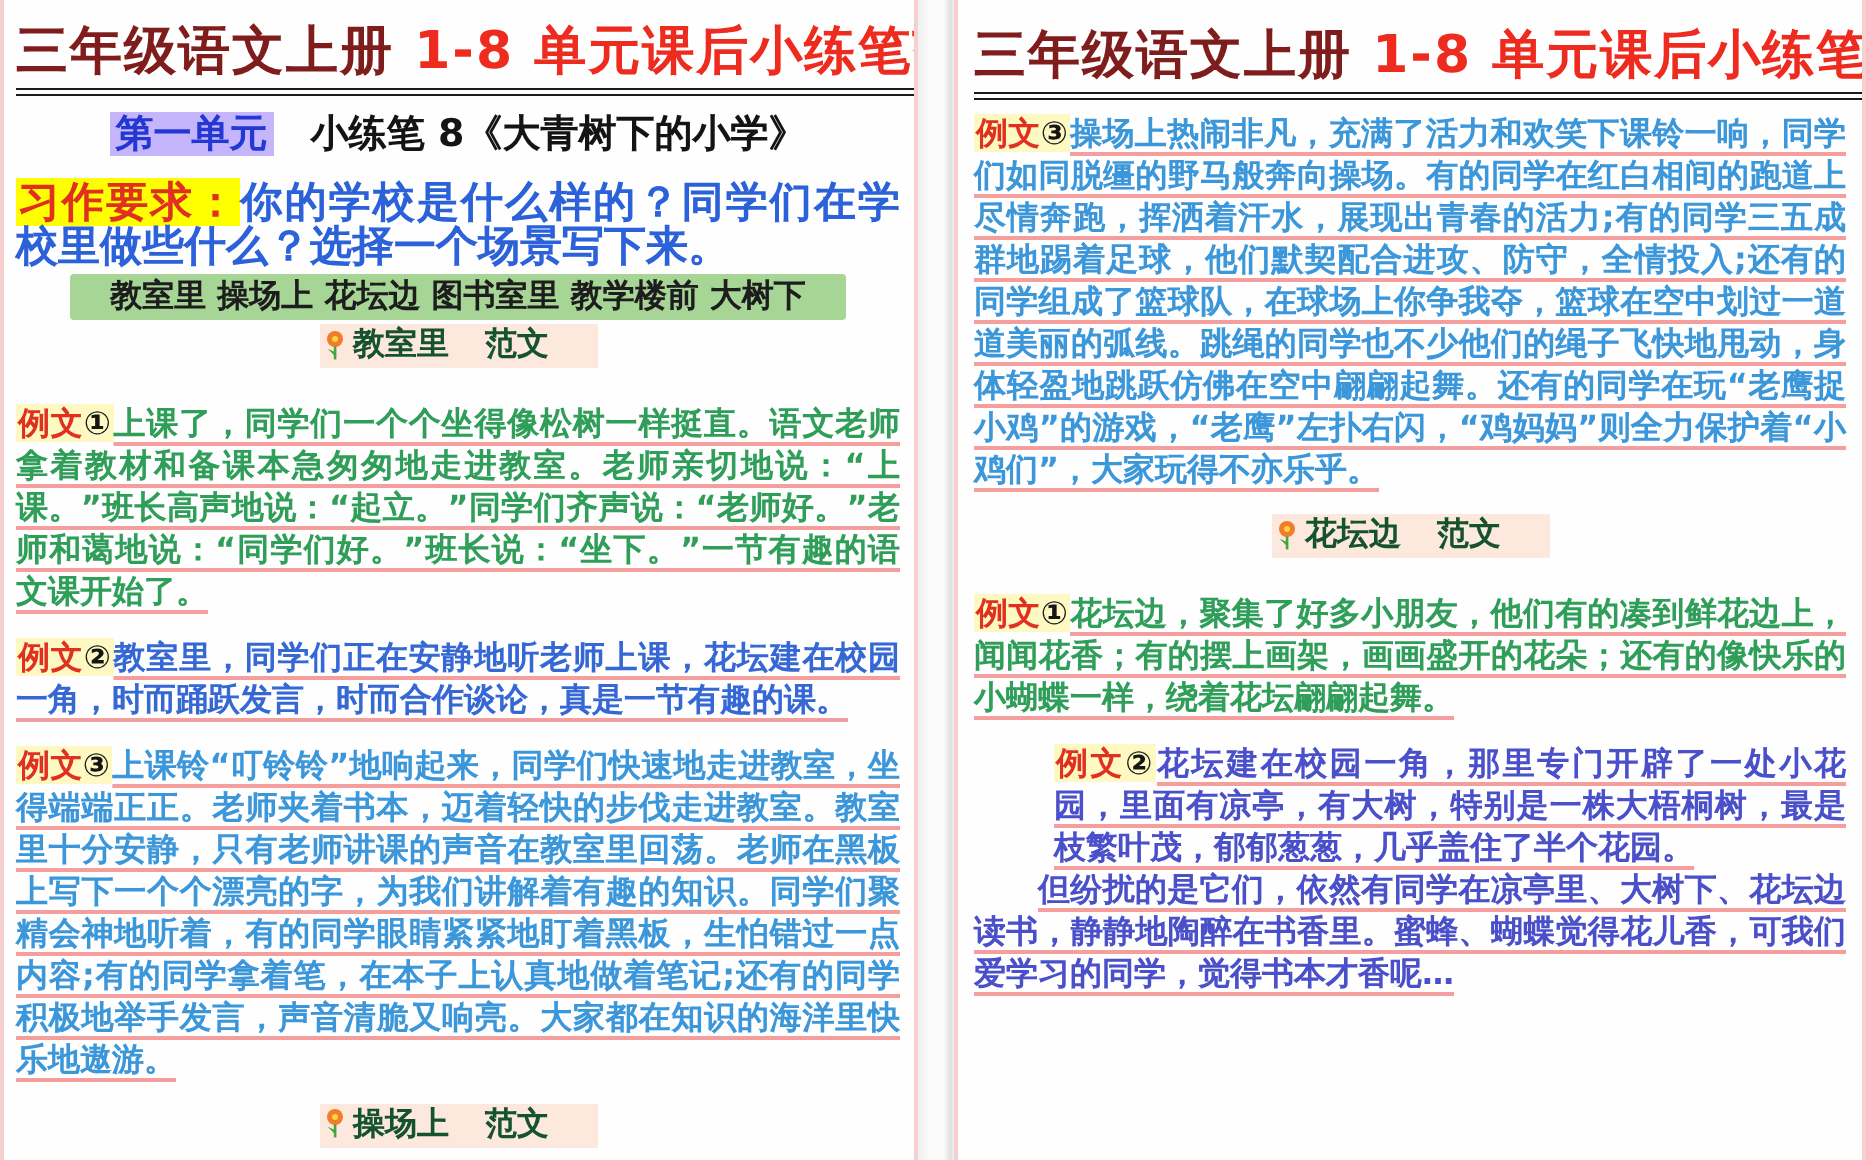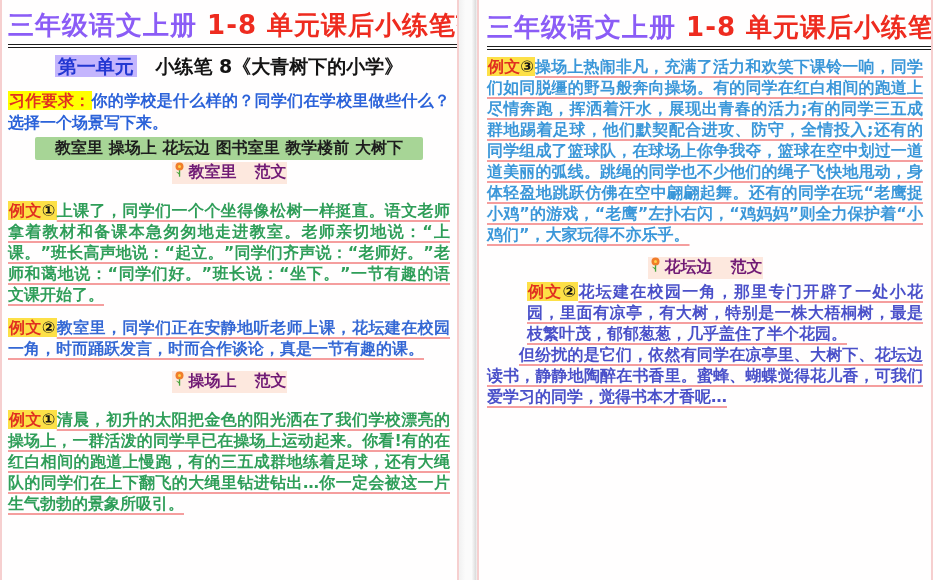--- a/index.html
+++ b/index.html
@@ -12,46 +12,46 @@
   .page-left  { width:459px; padding:6px 7px 0 6px; }
   .page-right { width:456px; padding:8px 8px 0 8px; }
   .gap { width:18px; height:580px;
     background:linear-gradient(to right,#f1f1f1,#fbfbfb 35%,#fbfbfb 70%,#dedede 92%,#f4f4f4); }
 
   .title-wrap { text-align:center; margin:2px 0 6px; }
   .title {
     display:inline-block; font-size:26px; font-weight:bold; letter-spacing:1px;
     border-bottom:4px double #1b1b1b; padding-bottom:1px; white-space:nowrap;
   }
-  .t-black { color:#8b5cf6; }
+  .t-black { color:#7f1d1d; }
   .t-red   { color:#ee2b1f; }
 
   .subtitle { text-align:center; margin:2px 0 6px; font-weight:bold; font-size:19px; }
   .unit-badge { color:#2337d2; background:#c4b5fd; padding:0 3px; }
   .lesson { color:#141414; margin-left:12px; }
 
-  .requirement { font-size:16px; line-height:22px; font-weight:bold; text-align:justify; margin-bottom:3px;margin-top:10px; }
+  .requirement { font-size:21px; line-height:22px; font-weight:bold; text-align:justify; margin-bottom:3px;margin-top:10px; }
   .req-label { color:#e03020; background:#ffff00; padding:0 1px; }
   .req-text  { color:#2b62d9; }
 
   .scene-box {
     background:#a7d596; color:#1d1d1d; font-weight:bold; font-size:16px;
     width:fit-content; margin:1px auto 2px; padding:1px 20px; border-radius:2px; white-space:nowrap;
   }
 
   .section-header { text-align:center; margin:1px 0 2px; }
   .header-pill {
-    display:inline-flex; background:#fde8de; color:#701a75;
-    font-weight:bold; font-size:16px; padding:0 0 1px 2px;
+    display:inline-flex; align-items:center; background:#fde8de; color:#14532d;
+    font-weight:bold; font-size:16px; padding:0 24px 1px 2px;
   }
   .flower-icon { width:11px; height:16px; margin-right:4px; flex:0 0 auto; }
   .hdr-place { margin-right:18px; }
 
   .example { font-size:16px; line-height:21px; font-weight:bold; text-align:justify; margin:2px 0 12px; }
-  .ex-label { background:#fde047; padding:0 1px; white-space:nowrap; }
+  .ex-label { background:#fef9c3; padding:0 1px; white-space:nowrap; }
   .ex-word  { color:#e03020; }
   .ex-num   { color:#151515; }
   .ex-text  {
     text-decoration:underline; text-decoration-color:#f59e9e;
     text-decoration-thickness:1.5px; text-underline-offset:4px;
   }
   .c-green  { color:#2f9e59;margin-top:16px; }
   .c-blue   { color:#3568d4; }
   .c-cyan   { color:#3b97d9; }
   .c-indigo { color:#4a50c9;margin-left:40px; }
@@ -88,20 +88,21 @@
         </svg>
         <span class="hdr-place">教室里</span>
         <span>范文</span>
       </span>
     </div>
 
     <p class="example c-green"><span class="ex-label"><span class="ex-word">例文</span><span class="ex-num">①</span></span><span class="ex-text">上课了，同学们一个个坐得像松树一样挺直。语文老师拿着教材和备课本急匆匆地走进教室。老师亲切地说：“上课。”班长高声地说：“起立。”同学们齐声说：“老师好。”老师和蔼地说：“同学们好。”班长说：“坐下。”一节有趣的语文课开始了。</span></p>
 
     <p class="example c-blue"><span class="ex-label"><span class="ex-word">例文</span><span class="ex-num">②</span></span><span class="ex-text">教室里，同学们正在安静地听老师上课，花坛建在校园一角，时而踊跃发言，时而合作谈论，真是一节有趣的课。</span></p>
 
+    <p class="example c-cyan"><span class="ex-label"><span class="ex-word">例文</span><span class="ex-num">③</span></span><span class="ex-text">上课铃“叮铃铃”地响起来，同学们快速地走进教室，坐得端端正正。老师夹着书本，迈着轻快的步伐走进教室。教室里十分安静，只有老师讲课的声音在教室里回荡。老师在黑板上写下一个个漂亮的字，为我们讲解着有趣的知识。同学们聚精会神地听着，有的同学眼睛紧紧地盯着黑板，生怕错过一点内容;有的同学拿着笔，在本子上认真地做着笔记;还有的同学积极地举手发言，声音清脆又响亮。大家都在知识的海洋里快乐地遨游。</span></p>
 
     <div class="section-header">
       <span class="header-pill">
         <svg class="flower-icon" viewBox="0 0 11 16">
           <circle cx="5.5" cy="4.5" r="4" fill="#f07d2a"></circle>
           <circle cx="5.5" cy="4.5" r="1.5" fill="#ffd24a"></circle>
           <rect x="4.9" y="8.2" width="1.3" height="6.5" fill="#47a33c"></rect>
           <path d="M5.5 11 L1.8 9.4 L5.5 13 Z" fill="#47a33c"></path>
         </svg>
         <span class="hdr-place">操场上</span>
@@ -129,18 +130,19 @@
           <circle cx="5.5" cy="4.5" r="4" fill="#f07d2a"></circle>
           <circle cx="5.5" cy="4.5" r="1.5" fill="#ffd24a"></circle>
           <rect x="4.9" y="8.2" width="1.3" height="6.5" fill="#47a33c"></rect>
           <path d="M5.5 11 L1.8 9.4 L5.5 13 Z" fill="#47a33c"></path>
         </svg>
         <span class="hdr-place">花坛边</span>
         <span>范文</span>
       </span>
     </div>
 
+    <p class="example c-green"><span class="ex-label"><span class="ex-word">例文</span><span class="ex-num">①</span></span><span class="ex-text">花坛边，聚集了好多小朋友，他们有的凑到鲜花边上，闻闻花香；有的摆上画架，画画盛开的花朵；还有的像快乐的小蝴蝶一样，绕着花坛翩翩起舞。</span></p>
 
     <p class="example c-indigo" style="margin-bottom:0;"><span class="ex-label"><span class="ex-word">例文</span><span class="ex-num">②</span></span><span class="ex-text">花坛建在校园一角，那里专门开辟了一处小花园，里面有凉亭，有大树，特别是一株大梧桐树，最是枝繁叶茂，郁郁葱葱，几乎盖住了半个花园。</span></p>
     <p class="example c-indigo para-indent para-follow"><span class="ex-text">但纷扰的是它们，依然有同学在凉亭里、大树下、花坛边读书，静静地陶醉在书香里。蜜蜂、蝴蝶觉得花儿香，可我们爱学习的同学，觉得书本才香呢…</span></p>
 
   </div>
 </div>
 
 </body></html>

